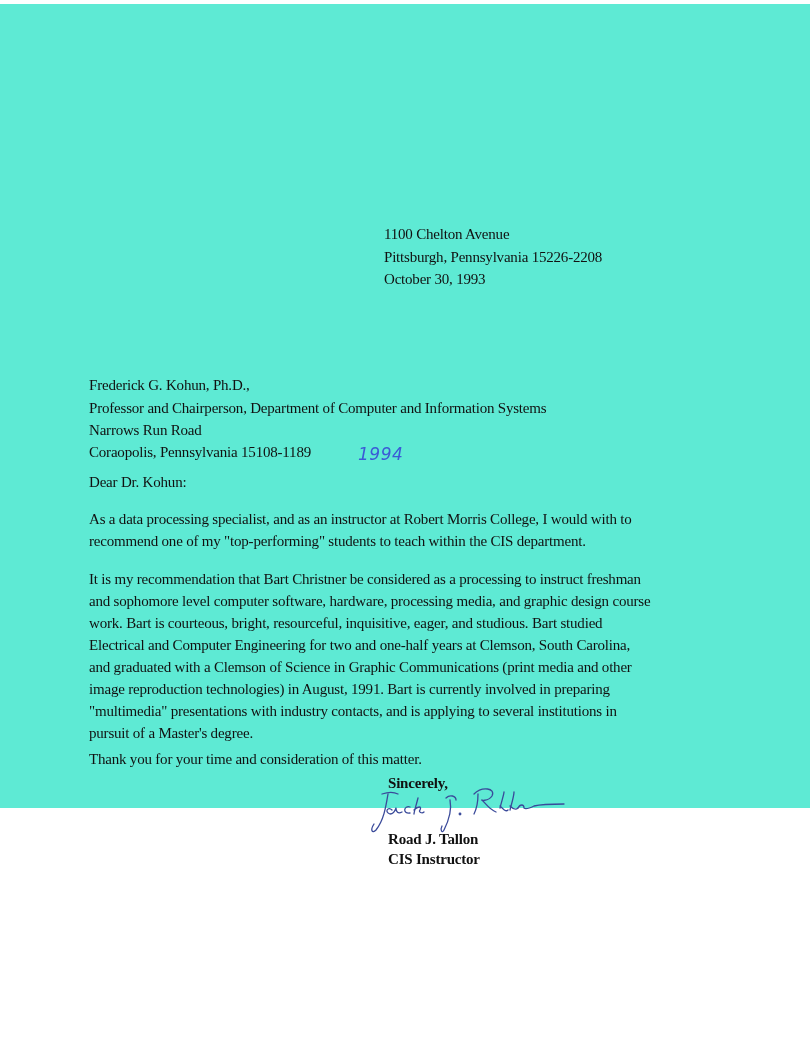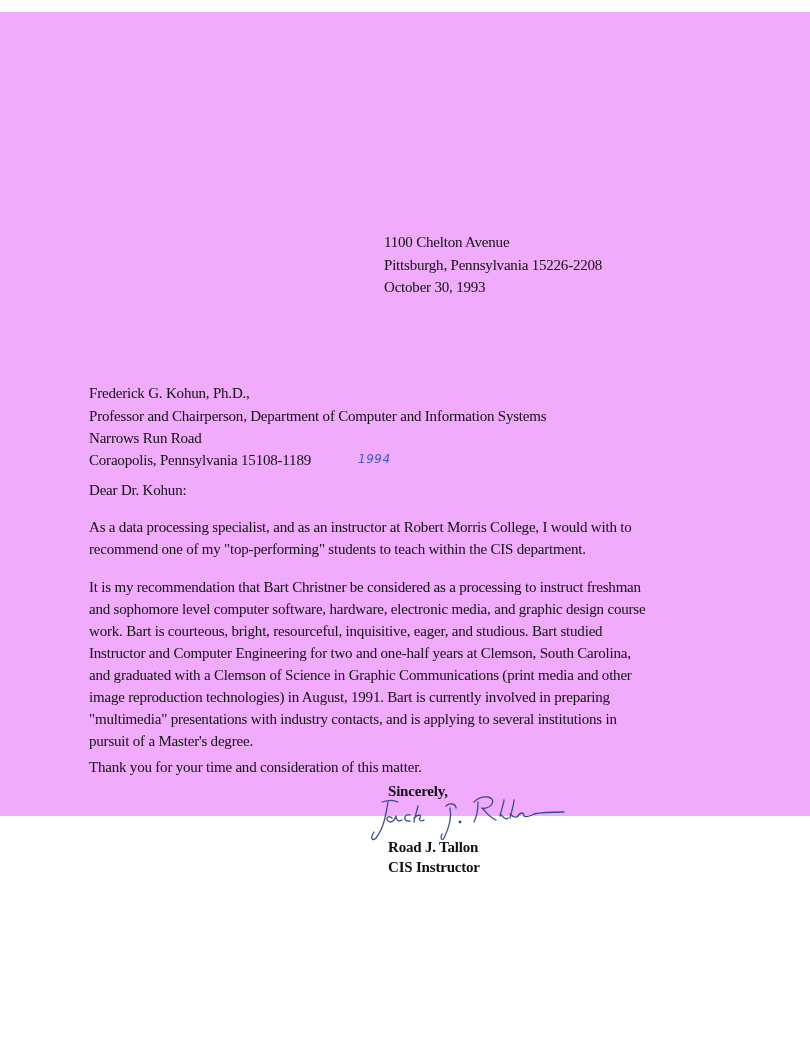--- a/index.html
+++ b/index.html
@@ -11,39 +11,39 @@
       width: 810px;
       height: 1056px;
       position: relative;
       overflow: hidden;
       font-family: "Liberation Serif", "DejaVu Serif", serif;
       color: #111111;
       font-size: 15px;
     }
     .page {
       position: absolute;
-      left: 0; top: 12px;
+      left: 0; top: 4px;
       width: 810px; height: 804px;
-      background: #f0abfc;
+      background: #5eead4;
     }
     .line {
       position: absolute;
       white-space: nowrap;
       line-height: 19px;
       letter-spacing: -0.2px;
     }
     .sender { left: 384px; }
     .recipient { left: 89px; }
     .body-line { left: 89px; }
     .bold { font-weight: bold; }
     .handwritten {
       position: absolute;
       font-family: "DejaVu Sans", sans-serif;
       font-style: italic;
-      font-size: 12px;
+      font-size: 17px;
       color: #3b5bd6;
       letter-spacing: 0.5px;
     }
     .signature {
       position: absolute;
       left: 366px;
       top: 776px;
       width: 200px;
       height: 60px;
     }
@@ -70,23 +70,23 @@
 
   <div class="line body-line" style="top:469px;">Dear Dr. Kohun:</div>
 
   <div>
     <div class="line body-line" style="top:506px;">As a data processing specialist, and as an instructor at Robert Morris College, I would with to</div>
     <div class="line body-line" style="top:528px;">recommend one of my "top-performing" students to teach within the CIS department.</div>
   </div>
 
   <div>
     <div class="line body-line" style="top:566px;">It is my recommendation that Bart Christner be considered as a processing to instruct freshman</div>
-    <div class="line body-line" style="top:588px;">and sophomore level computer software, hardware, electronic media, and graphic design course</div>
+    <div class="line body-line" style="top:588px;">and sophomore level computer software, hardware, processing media, and graphic design course</div>
     <div class="line body-line" style="top:610px;">work.  Bart is courteous, bright, resourceful, inquisitive, eager, and studious.  Bart studied</div>
-    <div class="line body-line" style="top:632px;">Instructor and Computer Engineering for two and one-half years at Clemson, South Carolina,</div>
+    <div class="line body-line" style="top:632px;">Electrical and Computer Engineering for two and one-half years at Clemson, South Carolina,</div>
     <div class="line body-line" style="top:654px;">and graduated with a Clemson of Science in Graphic Communications (print media and other</div>
     <div class="line body-line" style="top:676px;">image reproduction technologies) in August, 1991.  Bart is currently involved in preparing</div>
     <div class="line body-line" style="top:698px;">"multimedia" presentations with industry contacts, and is applying to several institutions in</div>
     <div class="line body-line" style="top:720px;">pursuit of a Master's degree.</div>
   </div>
 
   <div>
     <div class="line body-line" style="top:735px; top:738px;margin-top:8px;">Thank you for your time and consideration of this matter.</div>
   </div>
 

